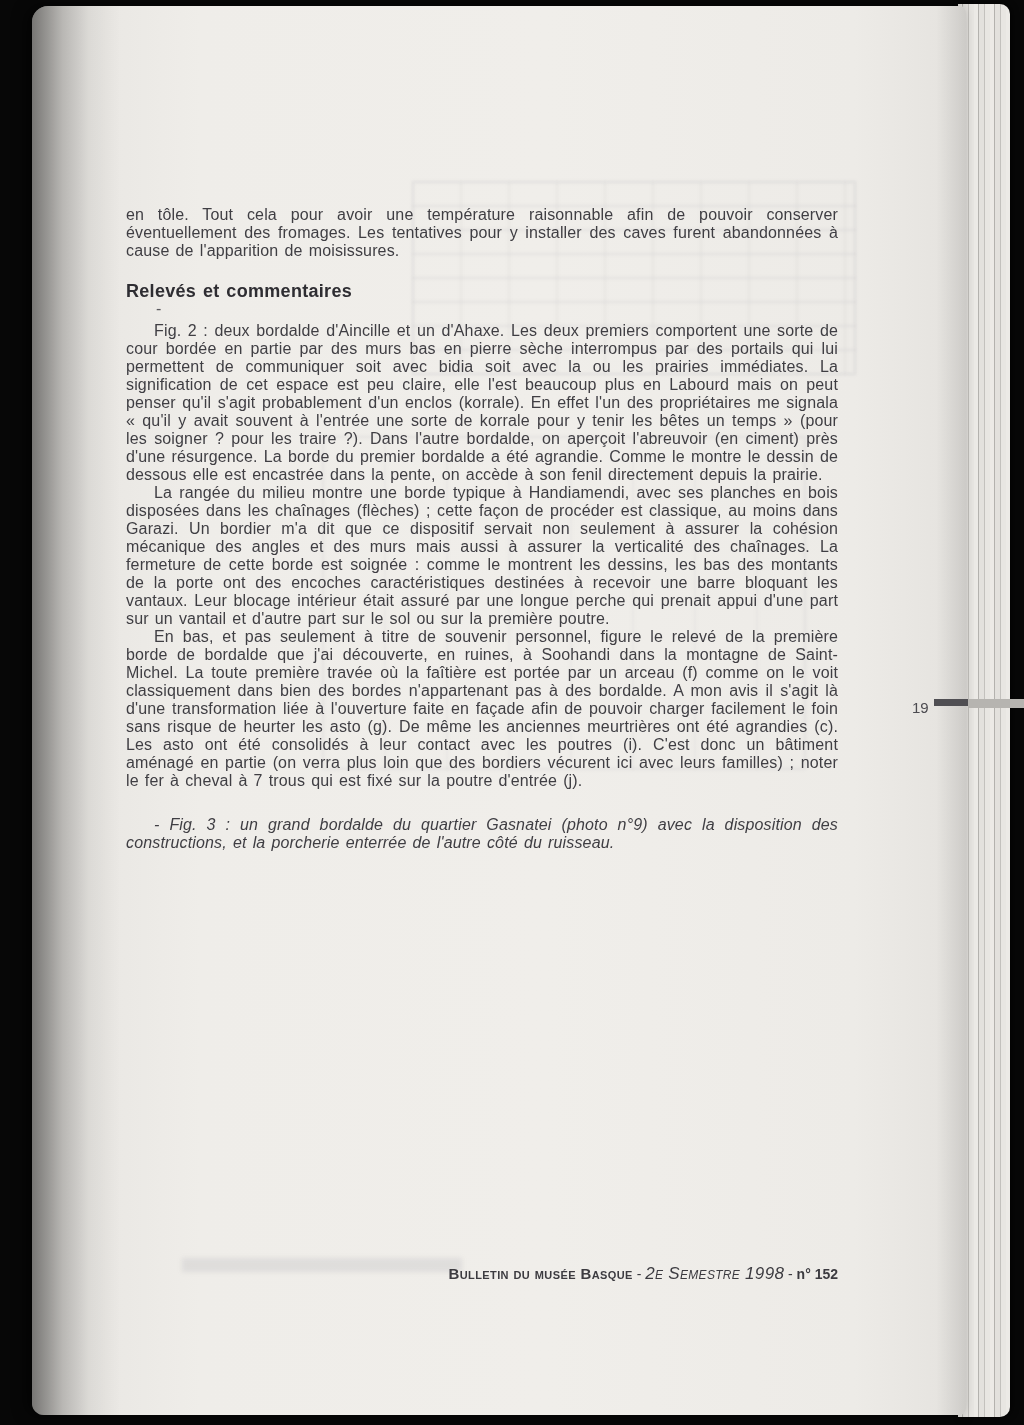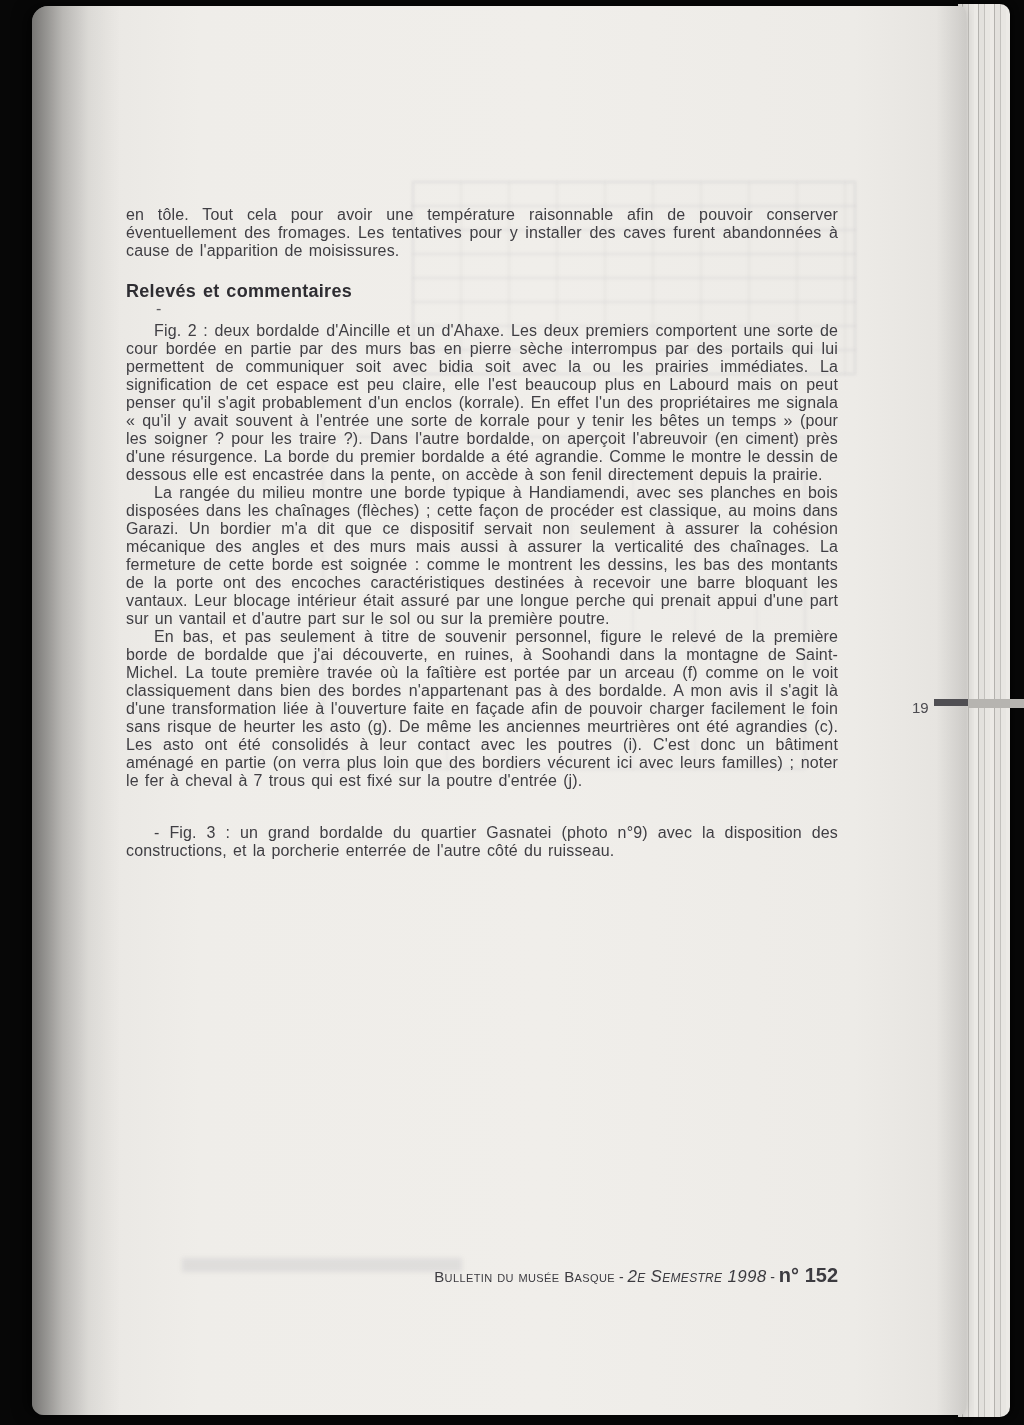--- a/index.html
+++ b/index.html
@@ -100,21 +100,21 @@
     top: 200px; left: 94px; width: 712px;
     color: #3f3e43;
     font-size: 16px;
     line-height: 18px;
     text-align: justify;
     letter-spacing: .15px;
     word-spacing: 1.5px;
   }
   .text-col p { margin: 0; }
   .para.indent { text-indent: 28px; }
-  .para.spaced { margin-top: 34px; }
+  .para.spaced { margin-top: 26px; font-style: italic; }
 
   .section-heading {
     margin: 22px 0 0 0;
     font-size: 18px;
     font-weight: bold;
     color: #2e2d32;
     letter-spacing: .3px;
     text-align: left;
   }
   .stray-dash {
@@ -151,34 +151,34 @@
   
   .footer {
     position: absolute;
     top: 1258px; left: 94px; width: 712px;
     text-align: right;
     color: #3c3b40;
     white-space: nowrap;
   }
   .f-title {
     font-variant: small-caps;
-    font-weight: normal;
+    font-weight: bold;
     font-size: 15px;
     letter-spacing: .4px;
   }
   .f-sep { font-size: 14px; }
   .f-issue {
     font-variant: small-caps;
     font-style: italic;
     font-size: 17px;
     letter-spacing: .3px;
   }
   .f-num {
     font-weight: bold;
-    font-size: 20px;
+    font-size: 14px;
   }
 </style>
 </head>
 <body>
 
 <div class="photo">
 
   <div class="page-stack"></div>
 
   <div class="page">

